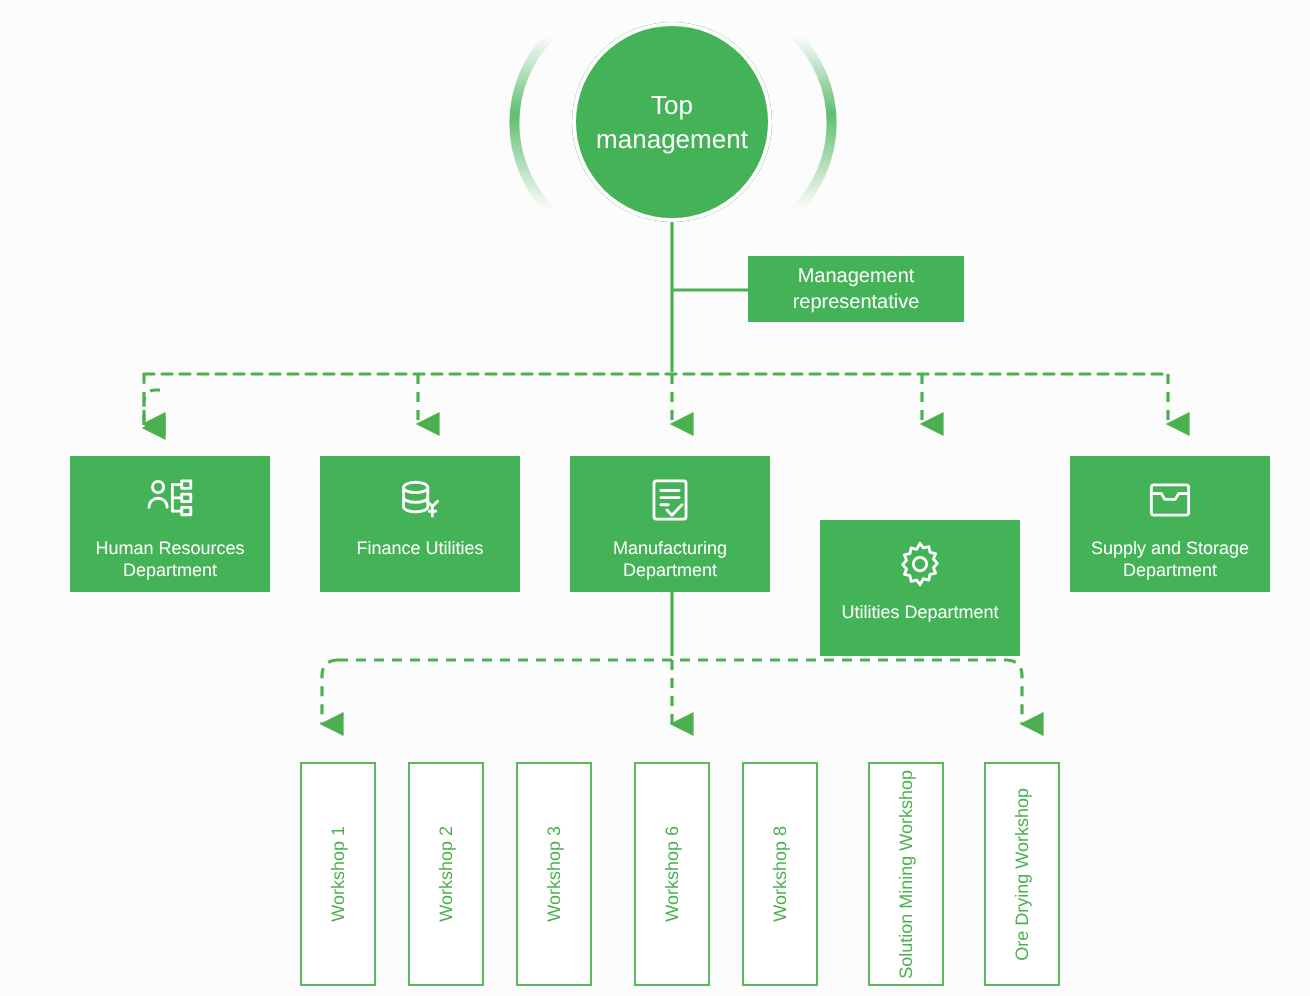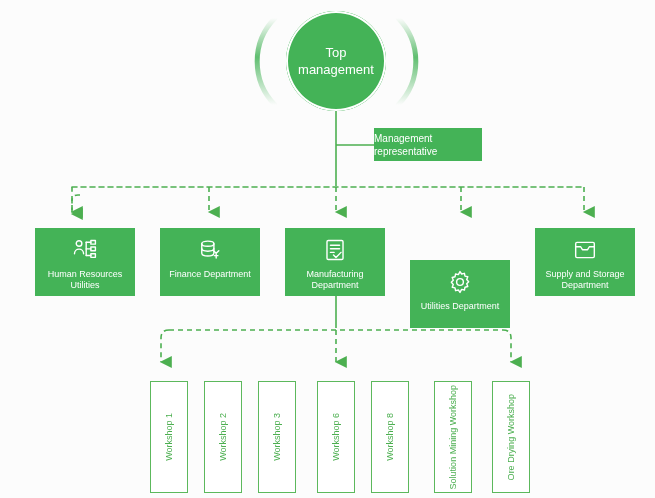--- a/index.html
+++ b/index.html
@@ -56,20 +56,21 @@
     top: 128px;
     width: 108px;
     height: 33px;
     background: #44b357;
     color: #ffffff;
     font-size: 10px;
     line-height: 13px;
     display: flex;
     align-items: center;
     justify-content: center;
+    text-align: center;
     z-index: 5;
   }
 
   
   .dept {
     position: absolute;
     top: 228px;
     width: 100px;
     height: 68px;
     background: #44b357;
@@ -174,31 +175,31 @@
   <div class="dept" style="left:35px;">
     <svg class="dept-icon" viewBox="0 0 24 24" fill="none" stroke="#ffffff" stroke-width="1.3" stroke-linecap="round" stroke-linejoin="round">
       <circle cx="6.5" cy="6" r="2.6"></circle>
       <path d="M2.3 15.4c0-2.5 1.9-4.2 4.2-4.2s4.2 1.7 4.2 4.2"></path>
       <rect x="17.4" y="3.2" width="4.2" height="3.4"></rect>
       <rect x="17.4" y="9.3" width="4.2" height="3.4"></rect>
       <rect x="17.4" y="15.4" width="4.2" height="3.4"></rect>
       <path d="M13.1 4.9v12.2"></path>
       <path d="M13.1 4.9h4.3M13.1 11h4.3M13.1 17.1h4.3"></path>
     </svg>
-    <span class="dept-label">Human Resources Utilities</span>
+    <span class="dept-label">Human Resources Department</span>
   </div>
 
   <div class="dept" style="left:160px;">
     <svg class="dept-icon" viewBox="0 0 24 24" fill="none" stroke="#ffffff" stroke-width="1.3" stroke-linecap="round" stroke-linejoin="round">
       <ellipse cx="10" cy="6.2" rx="5.6" ry="2.4"></ellipse>
       <path d="M4.4 6.2v8.9c0 1.3 2.5 2.4 5.6 2.4s5.6-1.1 5.6-2.4V6.2"></path>
       <path d="M4.4 10.7c0 1.3 2.5 2.4 5.6 2.4s5.6-1.1 5.6-2.4"></path>
       <path d="M15.3 12.6l2.4 2.4 2.4-2.4M17.7 15v4.4M16.2 17.2h3.1"></path>
     </svg>
-    <span class="dept-label">Finance Department</span>
+    <span class="dept-label">Finance Utilities</span>
   </div>
 
   <div class="dept" style="left:285px;">
     <svg class="dept-icon" viewBox="0 0 24 24" fill="none" stroke="#ffffff" stroke-width="1.3" stroke-linecap="round" stroke-linejoin="round">
       <rect x="4.6" y="3.2" width="14.8" height="17.6" rx="1.2"></rect>
       <path d="M7.8 7.6h8.4M7.8 10.9h8.4M7.8 14.2h3.4"></path>
       <path d="M10.6 16.6l2.3 2.4 4.6-4.8"></path>
     </svg>
     <span class="dept-label">Manufacturing Department</span>
   </div>

